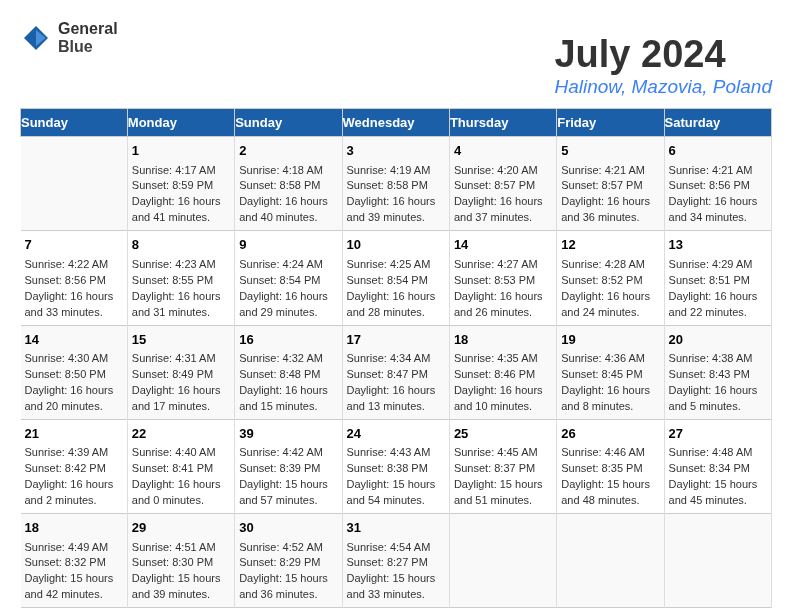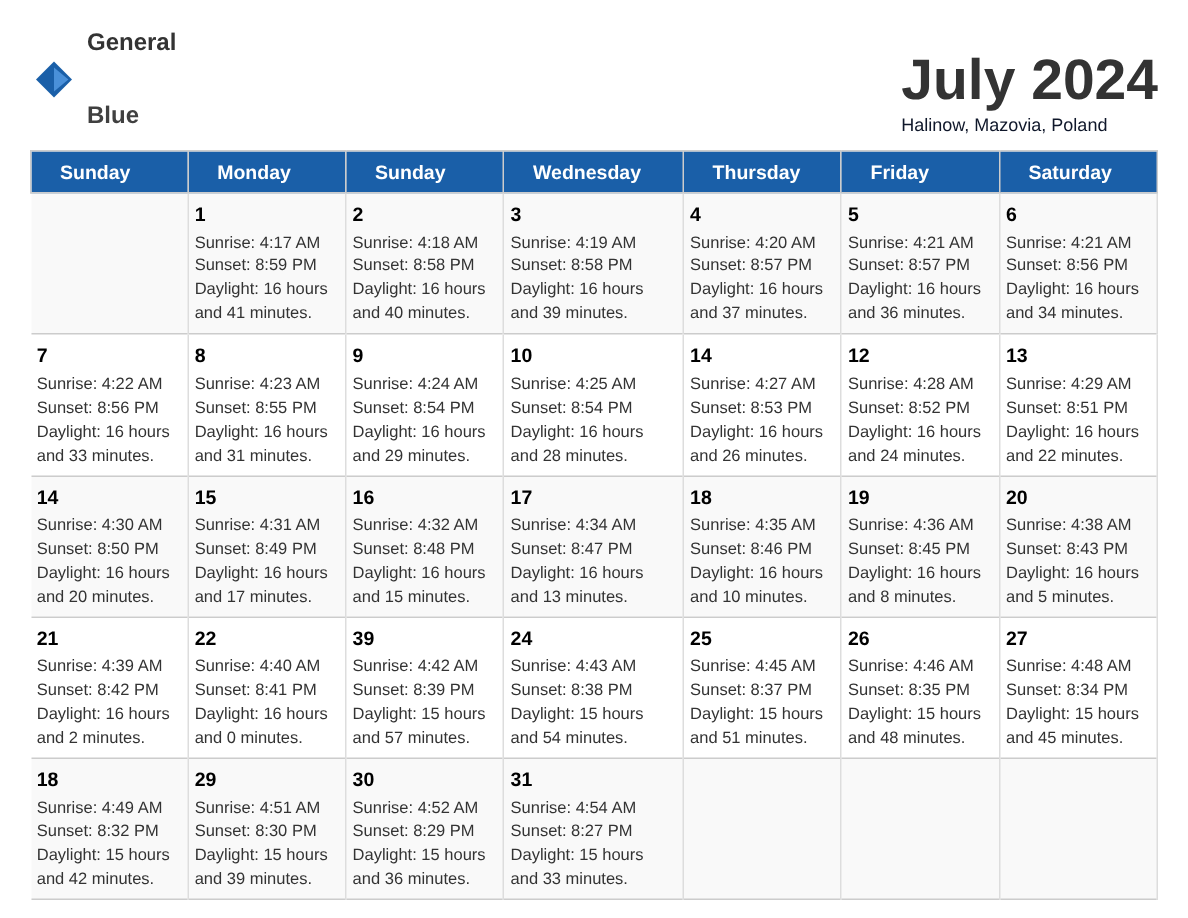--- a/index.html
+++ b/index.html
@@ -28,32 +28,33 @@
     .title-area {
       text-align: left;
       margin-top: 13px;
     }
     .main-title {
       font-size: 38px;
       font-weight: bold;
       color: #333;
     }
     .subtitle {
-      font-size: 12px;
-      color: #0f172a;
+      font-size: 19px;
+      color: #3b82f6;
+      font-style: italic;
     }
     table {
       width: 100%;
       border-collapse: collapse;
       font-size: 11px;
     }
     thead tr th {
       background-color: #1a5fa8;
       color: #fff;
-      padding: 6px 19px;
+      padding: 6px 0;
       text-align: left;
       font-size: 13px;
       font-weight: bold;
       border: 1px solid #ccc;
     }
     tbody tr {
       border-bottom: 1px solid #ccc;
     }
     tbody tr:nth-child(odd) {
       background-color: #f9f9f9;
@@ -82,21 +83,21 @@
 </head>
 <body>
 
 <div class="header-area">
   <div class="logo">
     <svg class="logo-icon" viewBox="0 0 40 40" width="40" height="40">
       <polygon points="20,5 35,20 20,35 5,20" fill="#1a5fa8"></polygon>
       <polygon points="20,10 32,20 20,30" fill="#4a90d9"></polygon>
     </svg>
     <div>
-      <div style="display:flex; flex-direction:column; line-height:1.1;gap:31px;">
+      <div style="display:flex; flex-direction:column; line-height:1.1;">
         <span style="font-size:16px; font-weight:bold; color:#333;">General</span>
         <span style="font-size:16px; font-weight:bold; color:#404040;">Blue</span>
       </div>
     </div>
   </div>
   <div class="title-area">
     <div class="main-title">July 2024</div>
     <div class="subtitle">Halinow, Mazovia, Poland</div>
   </div>
 </div>

